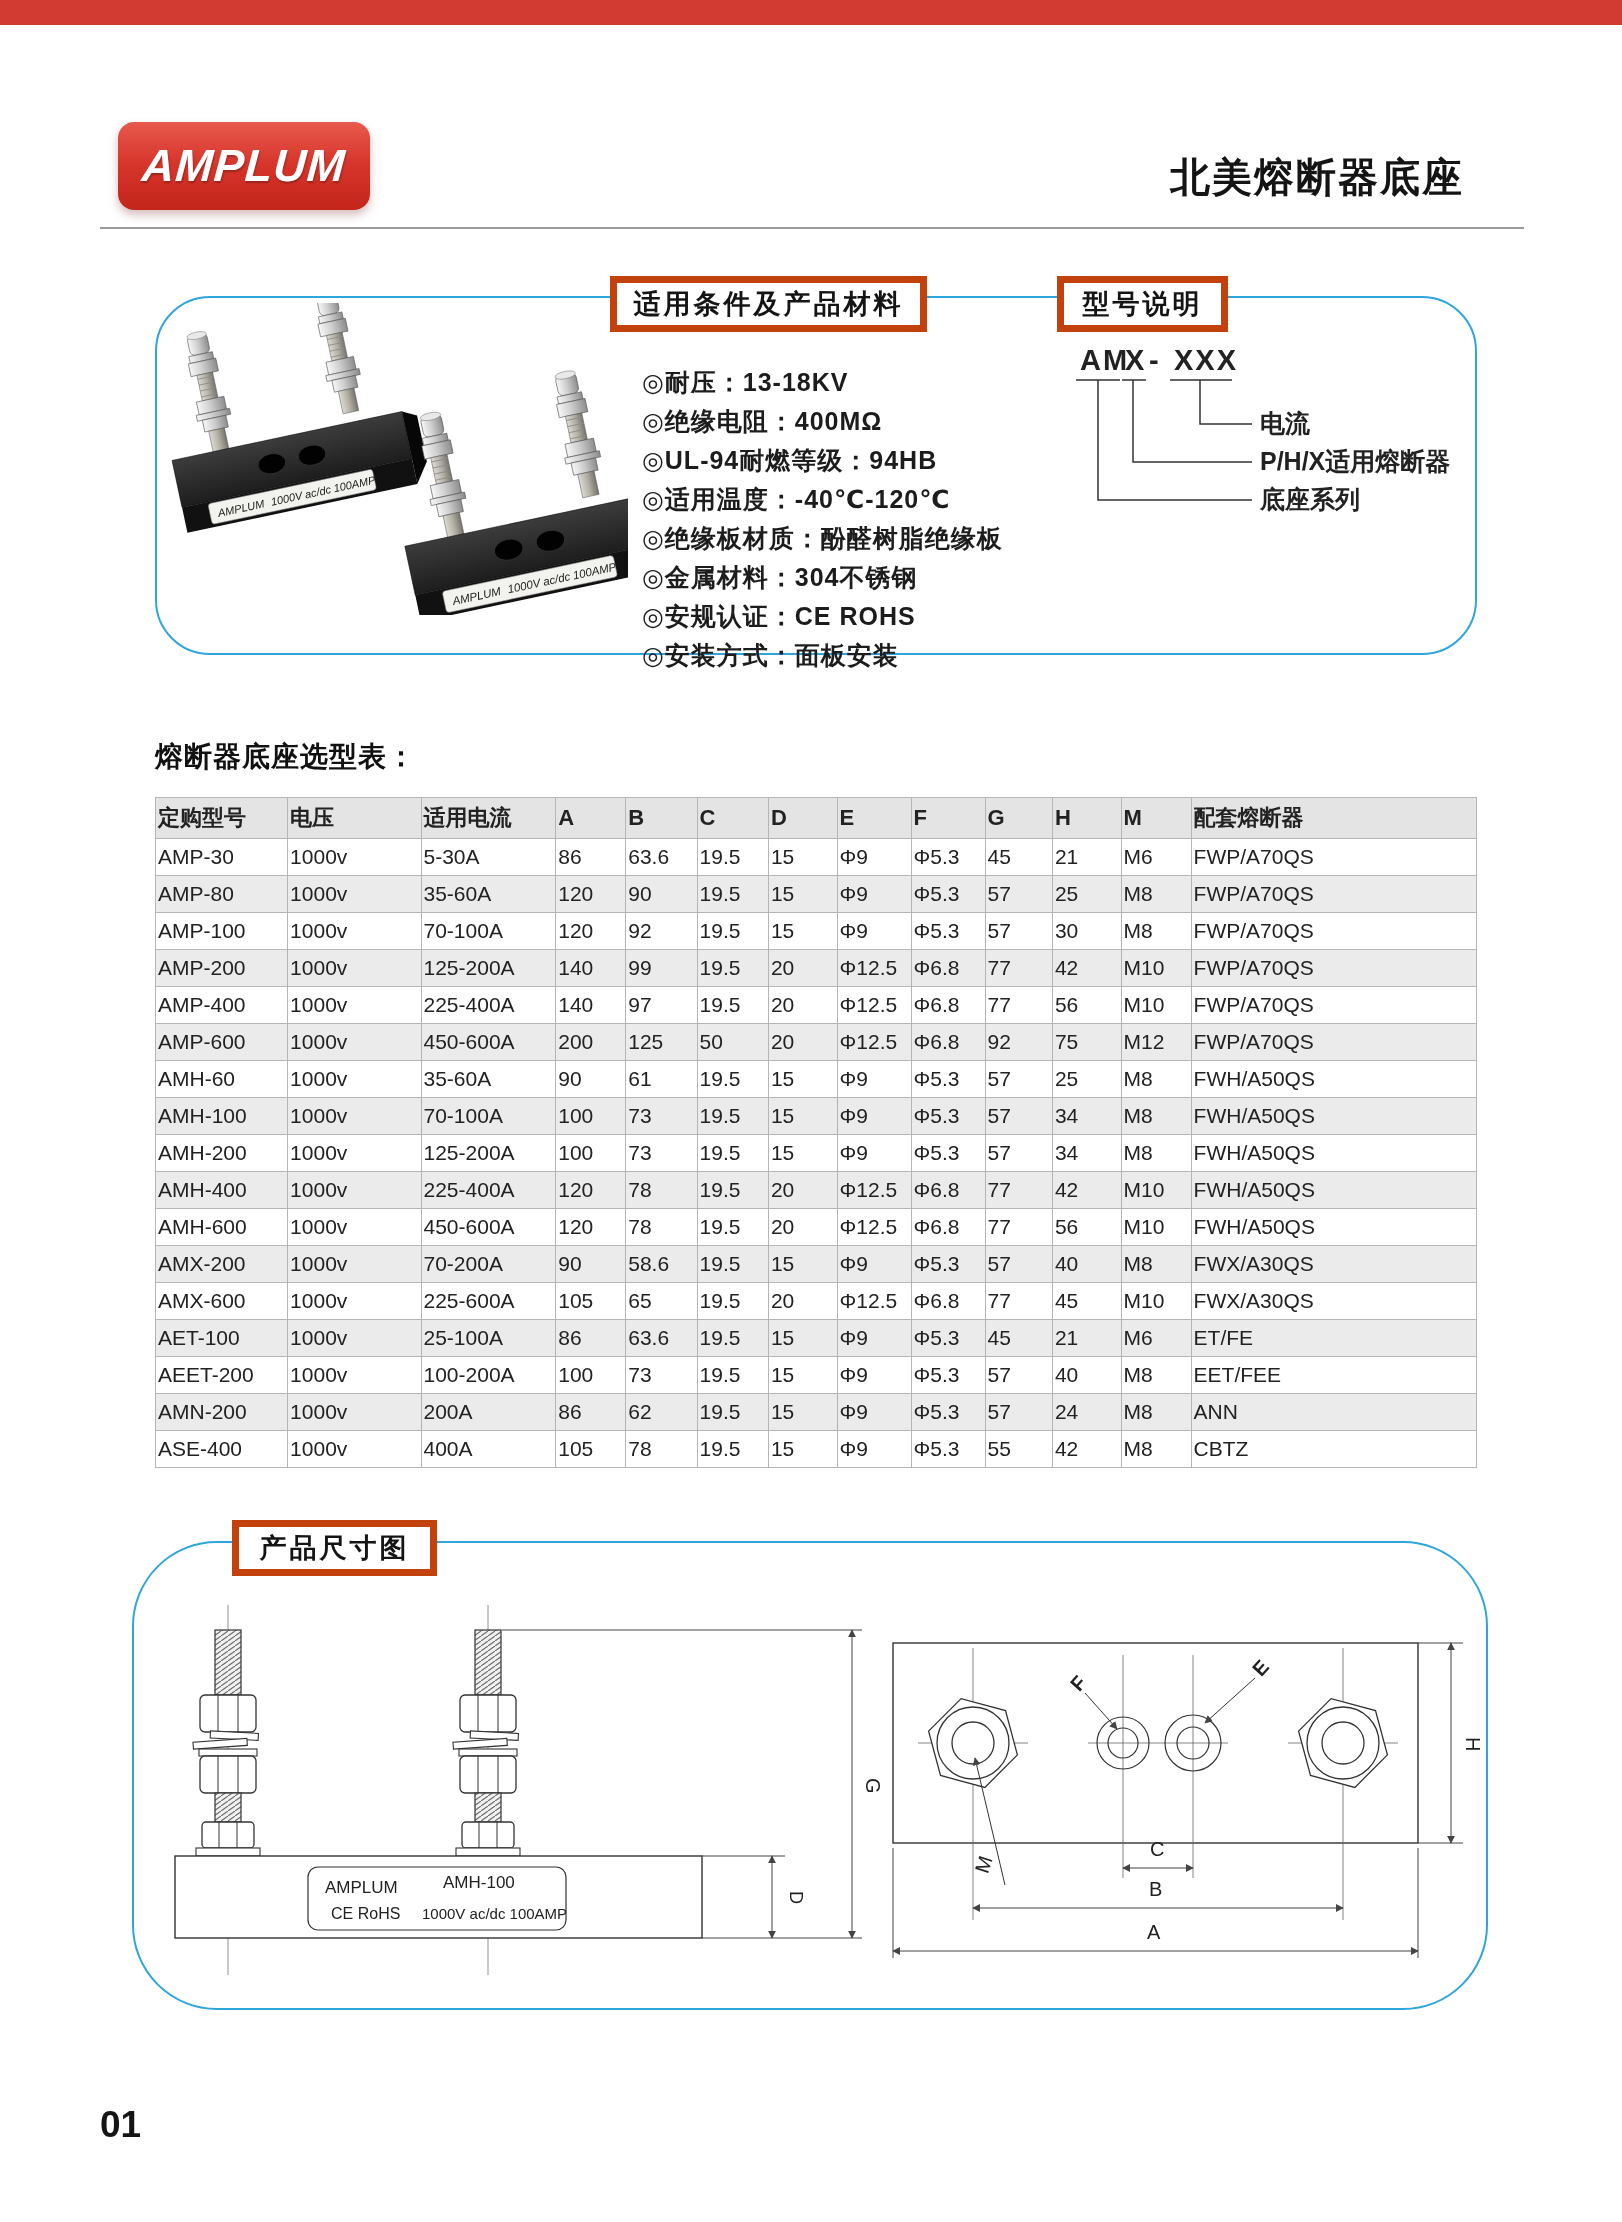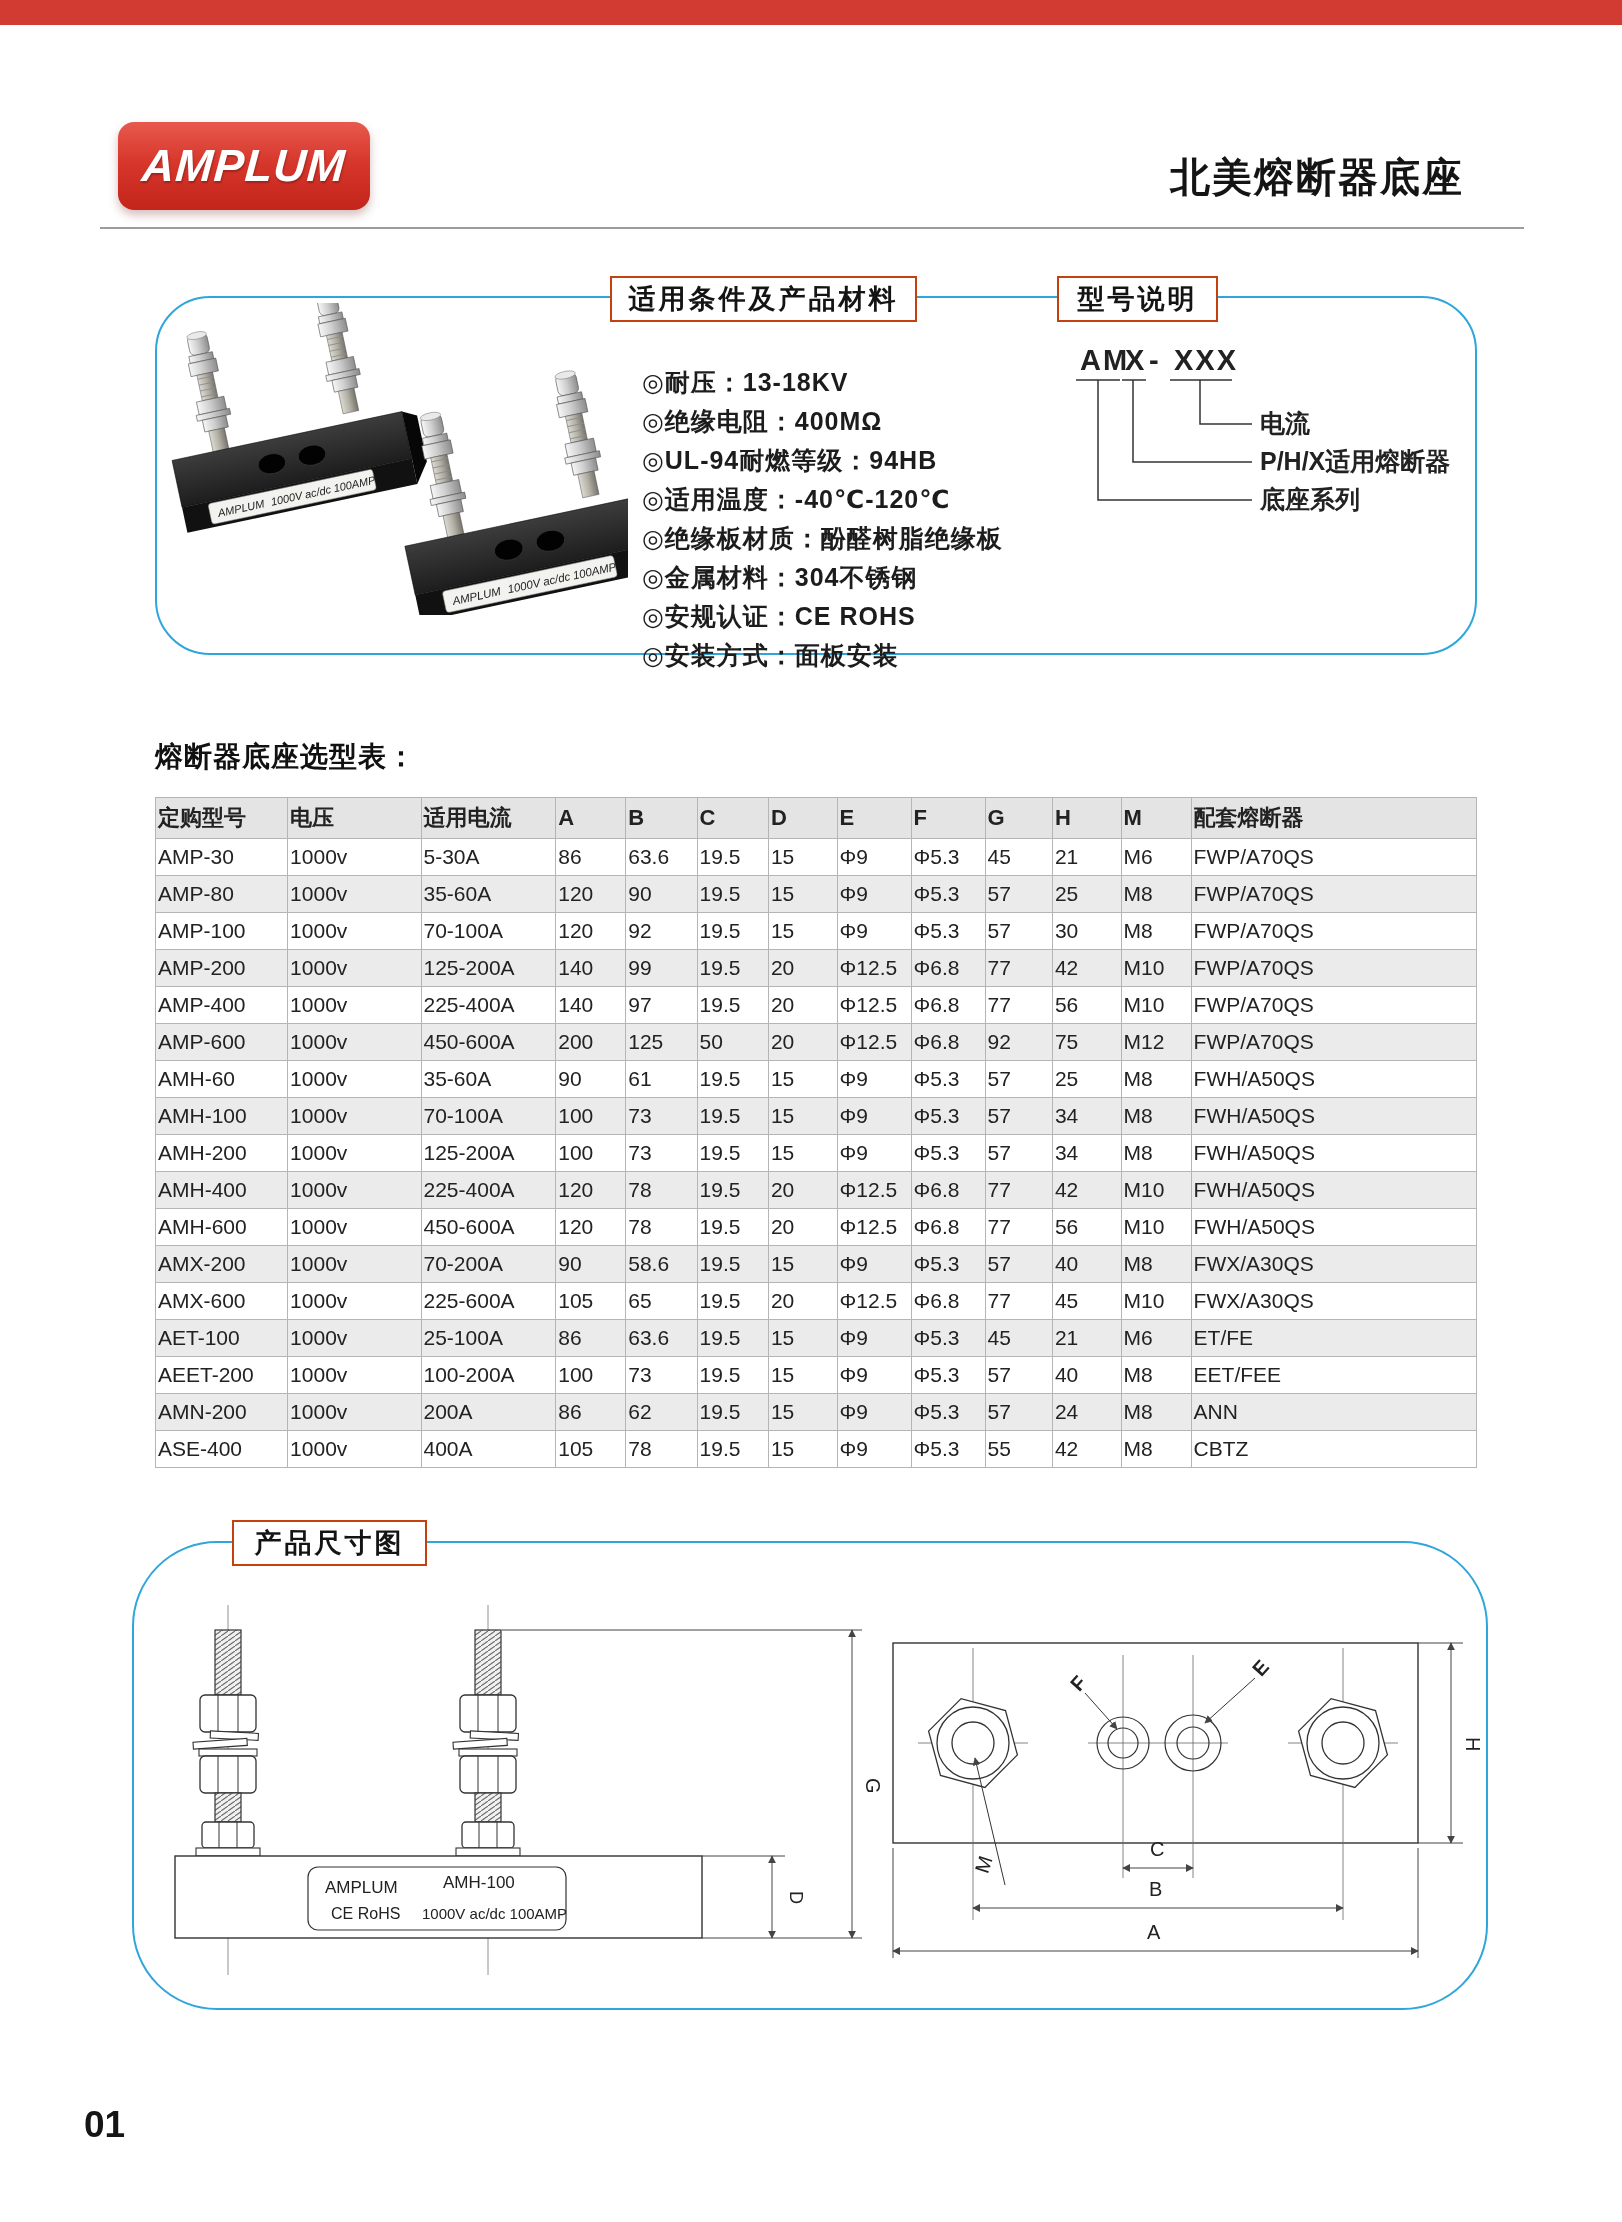--- a/index.html
+++ b/index.html
@@ -9,41 +9,41 @@
   .logo{position:absolute;left:118px;top:122px;width:252px;height:88px;border-radius:16px;
         background:linear-gradient(180deg,#e8594d 0%,#d6352a 48%,#c3251b 100%);
         box-shadow:0 5px 10px rgba(120,40,35,.30);display:flex;align-items:center;justify-content:center;}
   .logo-text{color:#fff;font-style:italic;font-weight:bold;font-size:45px;letter-spacing:1px;
         transform:skewX(-4deg);text-shadow:1px 2px 2px rgba(0,0,0,.25);}
   .page-title{position:absolute;right:158px;top:150px;font-size:40px;font-weight:600;letter-spacing:2px;color:#141414;}
   .header-rule{position:absolute;left:100px;top:227px;width:1424px;height:2px;background:#9c9c9c;}
   .panel{position:absolute;border:2px solid #2fa6db;background:transparent;}
   .panel1{left:155px;top:296px;width:1318px;height:355px;border-radius:55px;}
   .panel2{left:132px;top:1541px;width:1352px;height:465px;border-radius:85px;}
-  .box-title{position:absolute;background:#fff;border:2px solid #c2410c;display:flex;align-items:center;
+  .box-title{position:absolute;background:#fff;border:7px solid #c2410c;display:flex;align-items:center;
         justify-content:center;font-weight:700;letter-spacing:3px;font-size:27px;z-index:3;color:#141414;}
   .box-a{left:610px;top:276px;width:303px;height:42px;}
   .box-b{left:1057px;top:276px;width:157px;height:42px;}
   .box-c{left:232px;top:1520px;width:191px;height:42px;}
   .photo{position:absolute;left:158px;top:303px;z-index:2;}
   .materials{position:absolute;left:642px;top:336px;z-index:2;margin-top:27px;}
   .mat-item{font-size:25px;font-weight:600;line-height:39px;letter-spacing:1px;white-space:nowrap;color:#1c1c1c;}
   .legend{position:absolute;left:1040px;top:328px;z-index:2;}
   .table-title{position:absolute;left:155px;top:738px;font-size:28px;font-weight:700;letter-spacing:1px;color:#111;}
   .sel-table{position:absolute;left:155px;top:797px;width:1322px;border-collapse:collapse;table-layout:fixed;
         font-size:21px;color:#222;text-align:left;z-index:2;}
   .sel-table th{height:40px;background:#e4e4e4;font-weight:600;font-size:22px;}
   .sel-table td{height:36px;background:#fff;}
   .sel-table tr.alt td{background:#ebebeb;}
   .sel-table th,.sel-table td{border:1px solid #b5b5b5;padding:0 2px;overflow:hidden;white-space:nowrap;}
   .draw{position:absolute;z-index:2;}
   .draw-left{left:150px;top:1580px;}
   .draw-right{left:878px;top:1590px;}
   svg text{font-family:"Liberation Sans","DejaVu Sans",sans-serif;fill:#222;}
-  .footer{position:absolute;left:84px;top:2104px;display:flex;align-items:baseline;color:#151515;}
+  .footer{position:absolute;left:100px;top:2104px;display:flex;align-items:baseline;color:#151515;}
   .pageno{font-size:37px;font-weight:700;}
   .tagline{font-size:31px;font-weight:700;letter-spacing:1px;}
 </style>
 </head>
 <body>
 
 <div class="page">
 
   <div class="topbar"></div>
 

